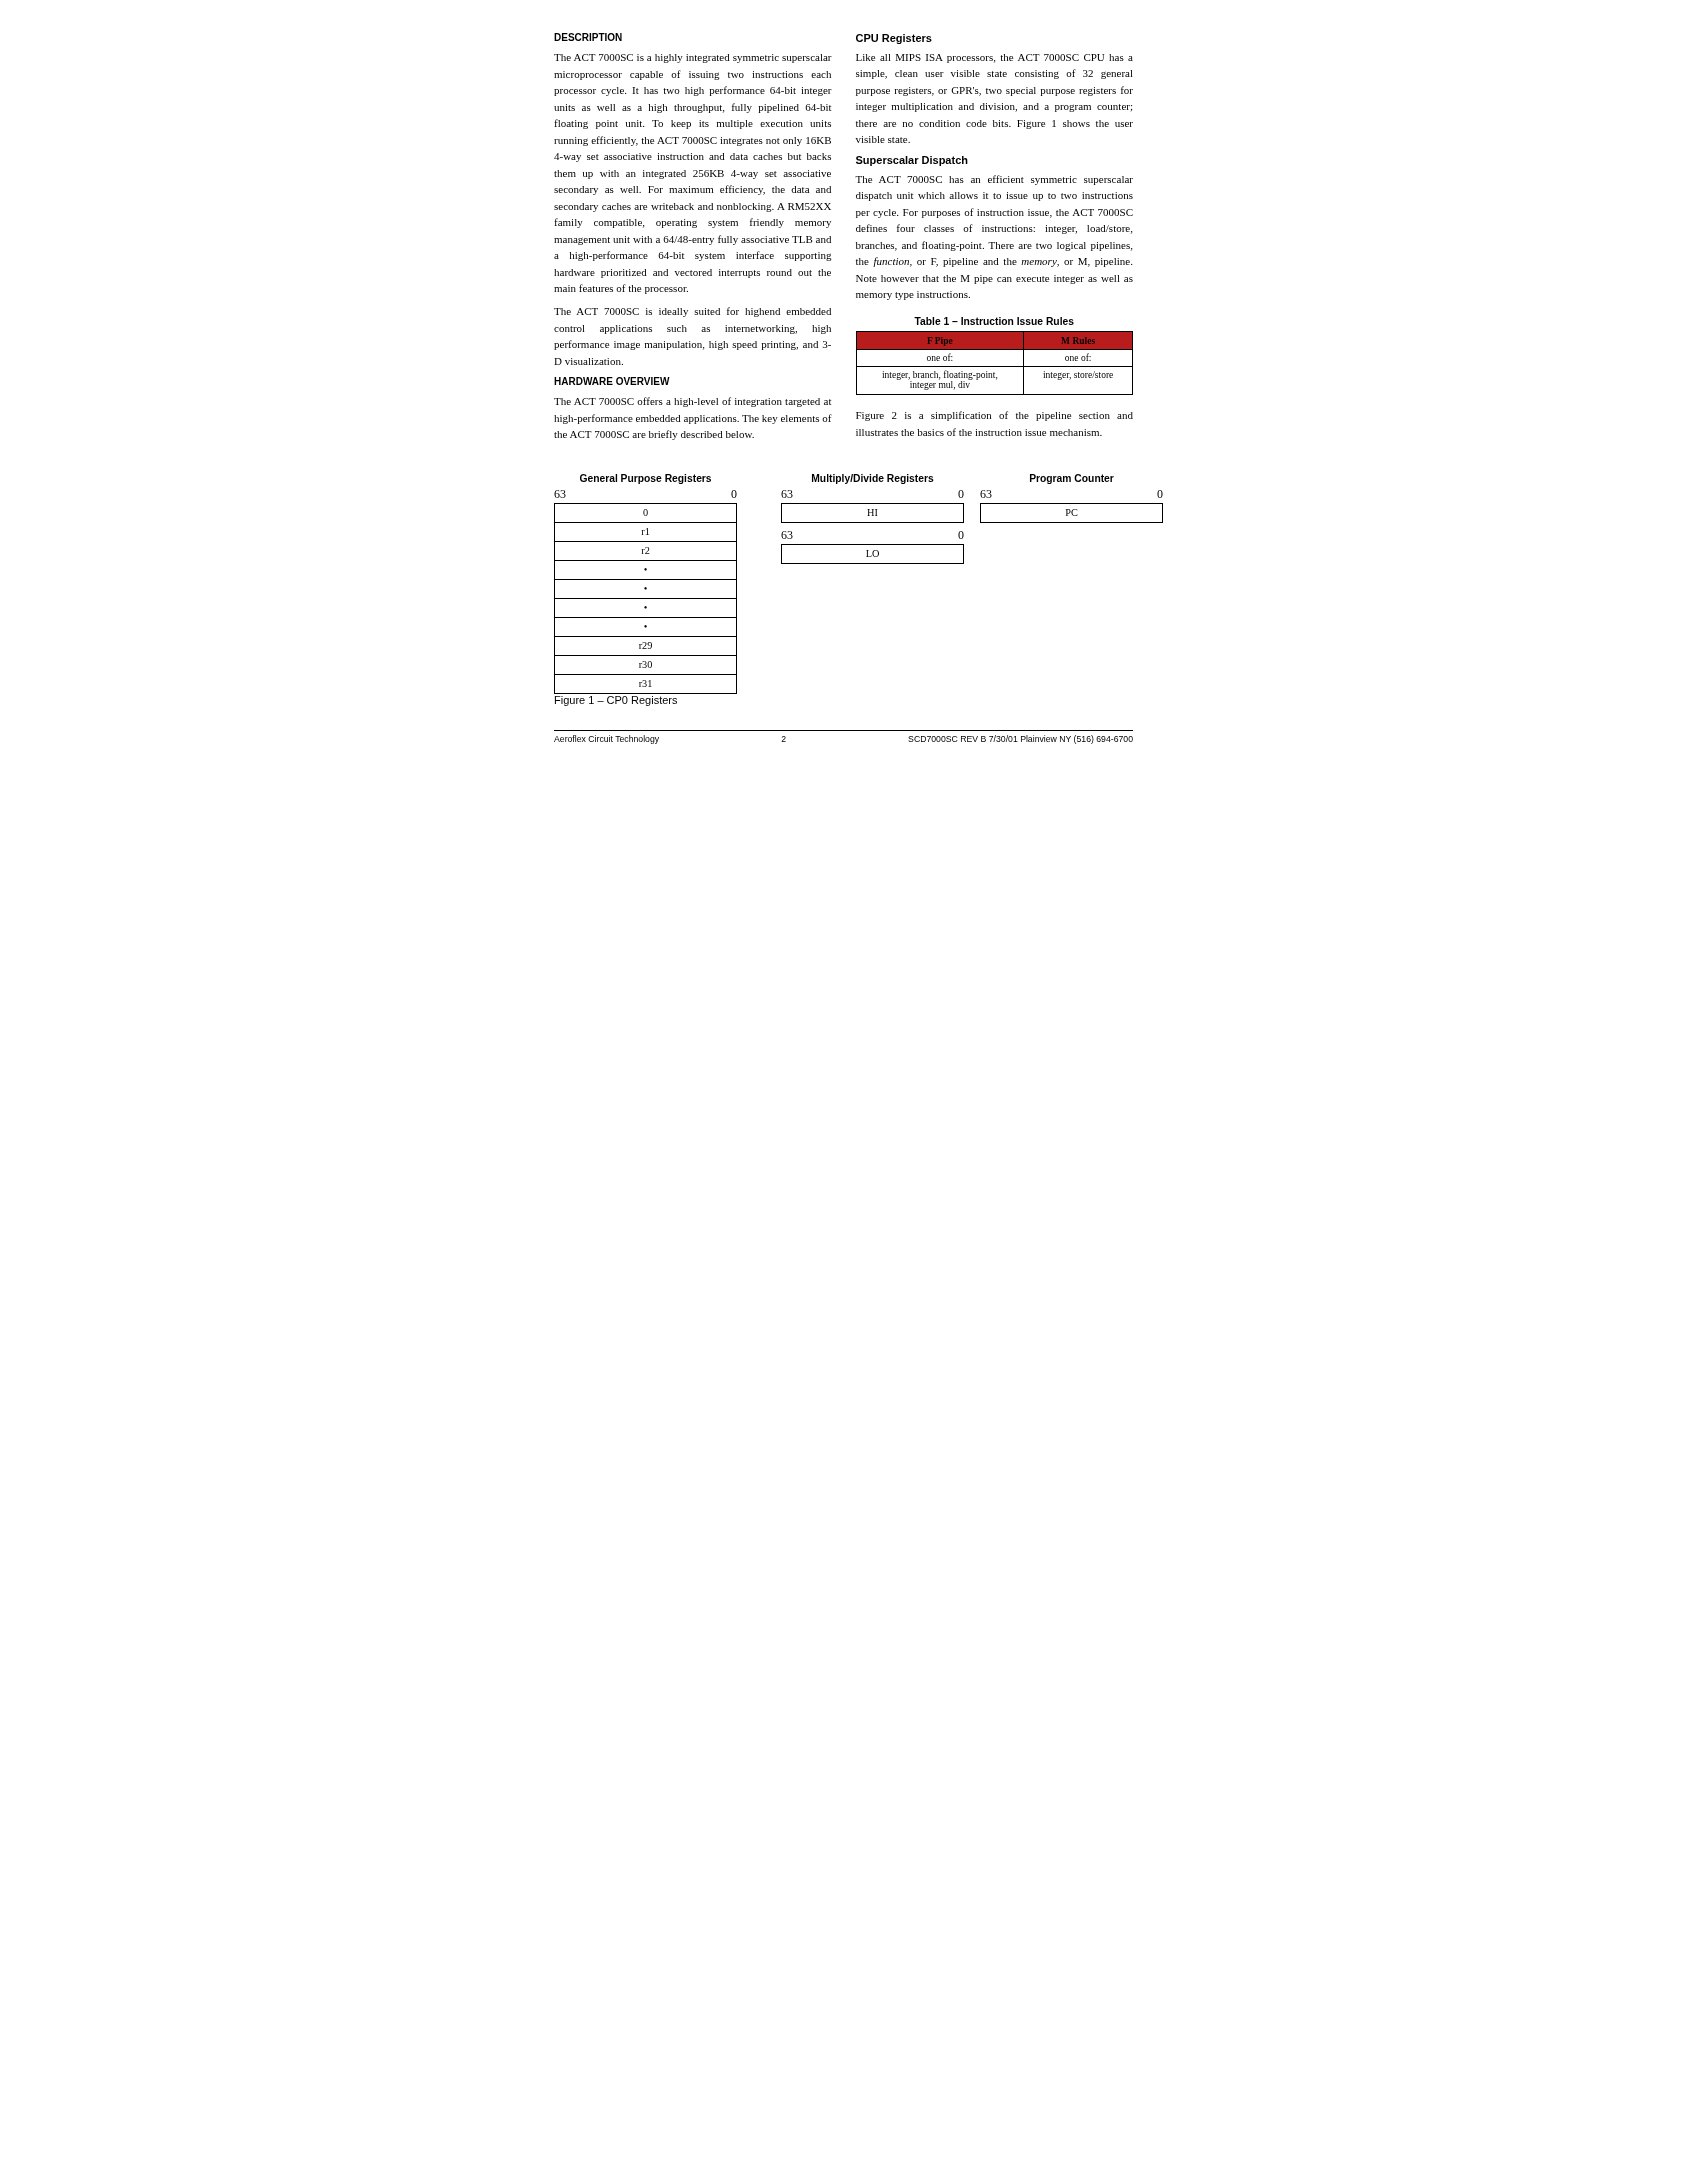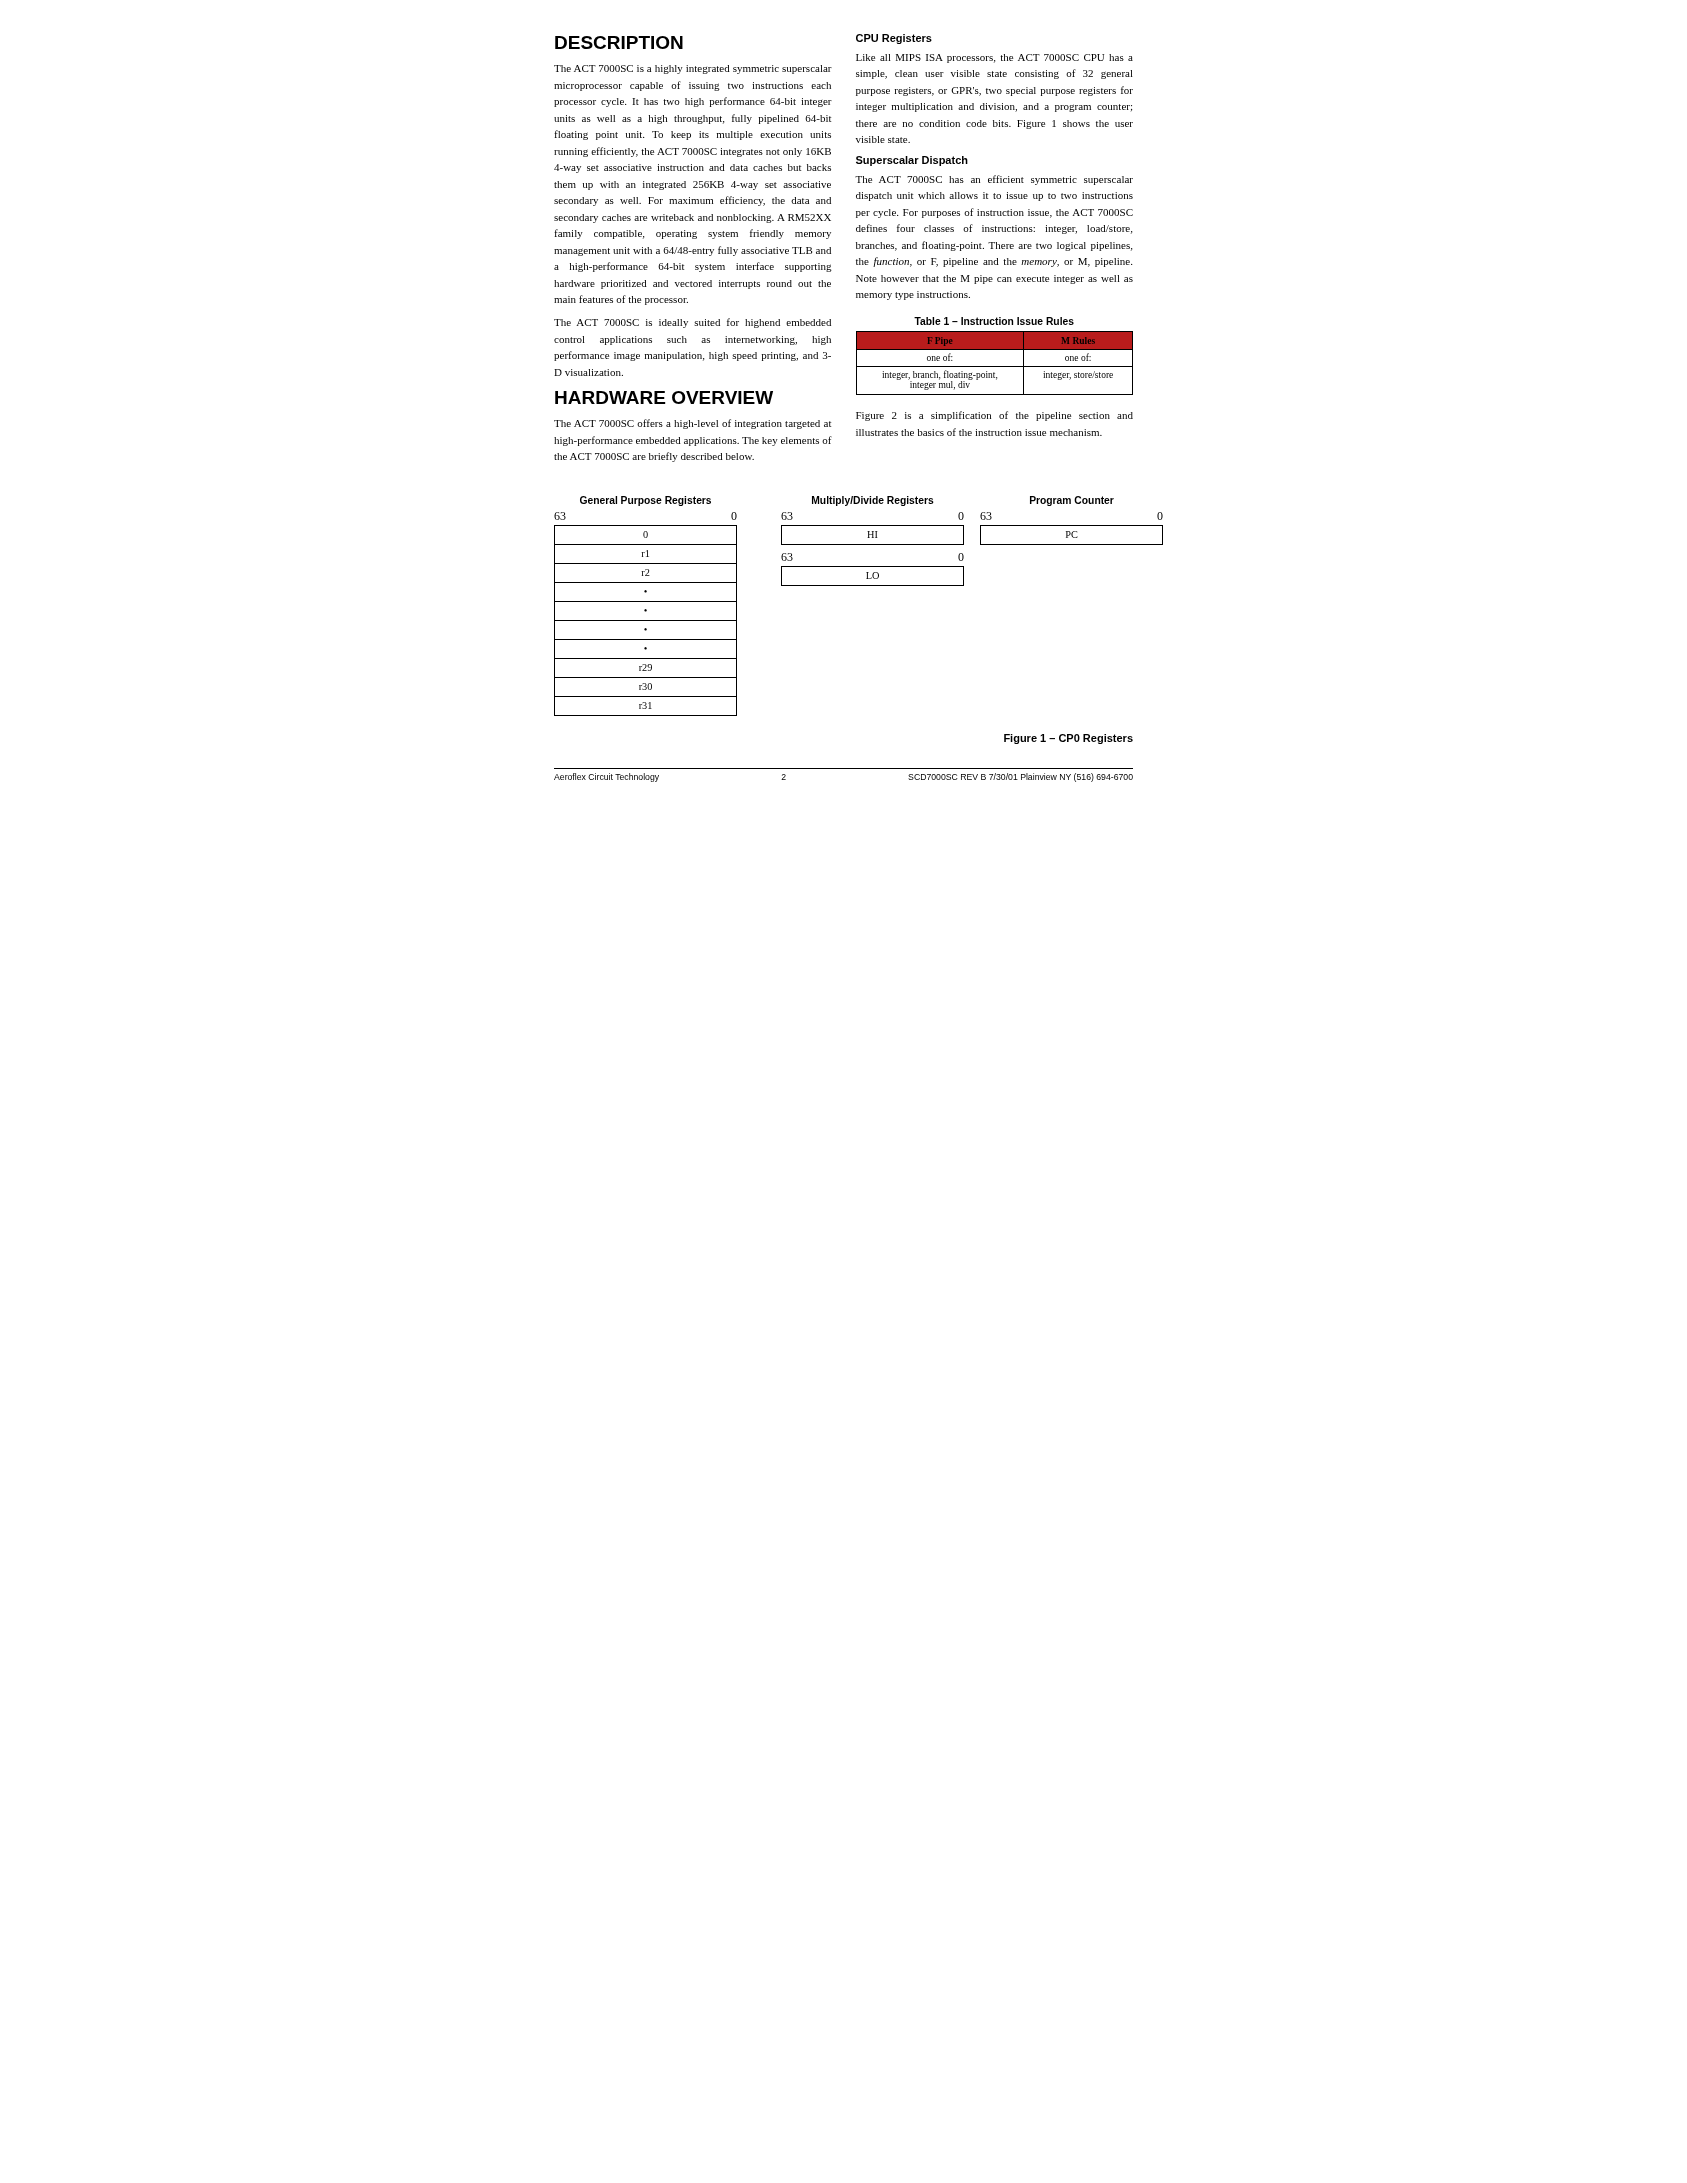--- a/index.html
+++ b/index.html
@@ -21,21 +21,21 @@
       margin-bottom: 16px;
     }
     .col-left {
       flex: 1;
     }
     .col-right {
       flex: 1;
     }
     h2 {
       font-family: Arial, sans-serif;
-      font-size: 19px;
+      font-size: 10px;
       font-weight: bold;
       text-transform: uppercase;
       margin-bottom: 6.4px;
     }
     h3 {
       font-family: Arial, sans-serif;
       font-size: 11px;
       font-weight: bold;
       margin-bottom: 4.8px;
     }
@@ -114,25 +114,24 @@
     }
     .gpr-table td {
       border: 0.8px solid #000;
       text-align: center;
       font-size: 10.3px;
       padding: 2.4px 3.2px;
       height: 19px;
     }
 
     .figure-caption {
-      text-align: right;
+      text-align: left;
       font-family: Arial, sans-serif;
       font-size: 11px;
-      font-weight: bold;
-      margin-top: 16px;
+      font-weight: normal;
       margin-bottom: 8px;
     }
     .footer {
       margin-top: 24px;
       border-top: 0.8px solid #000;
       padding-top: 3.2px;
       display: flex;
       justify-content: space-between;
       font-size: 8.7px;
       font-family: Arial, sans-serif;

